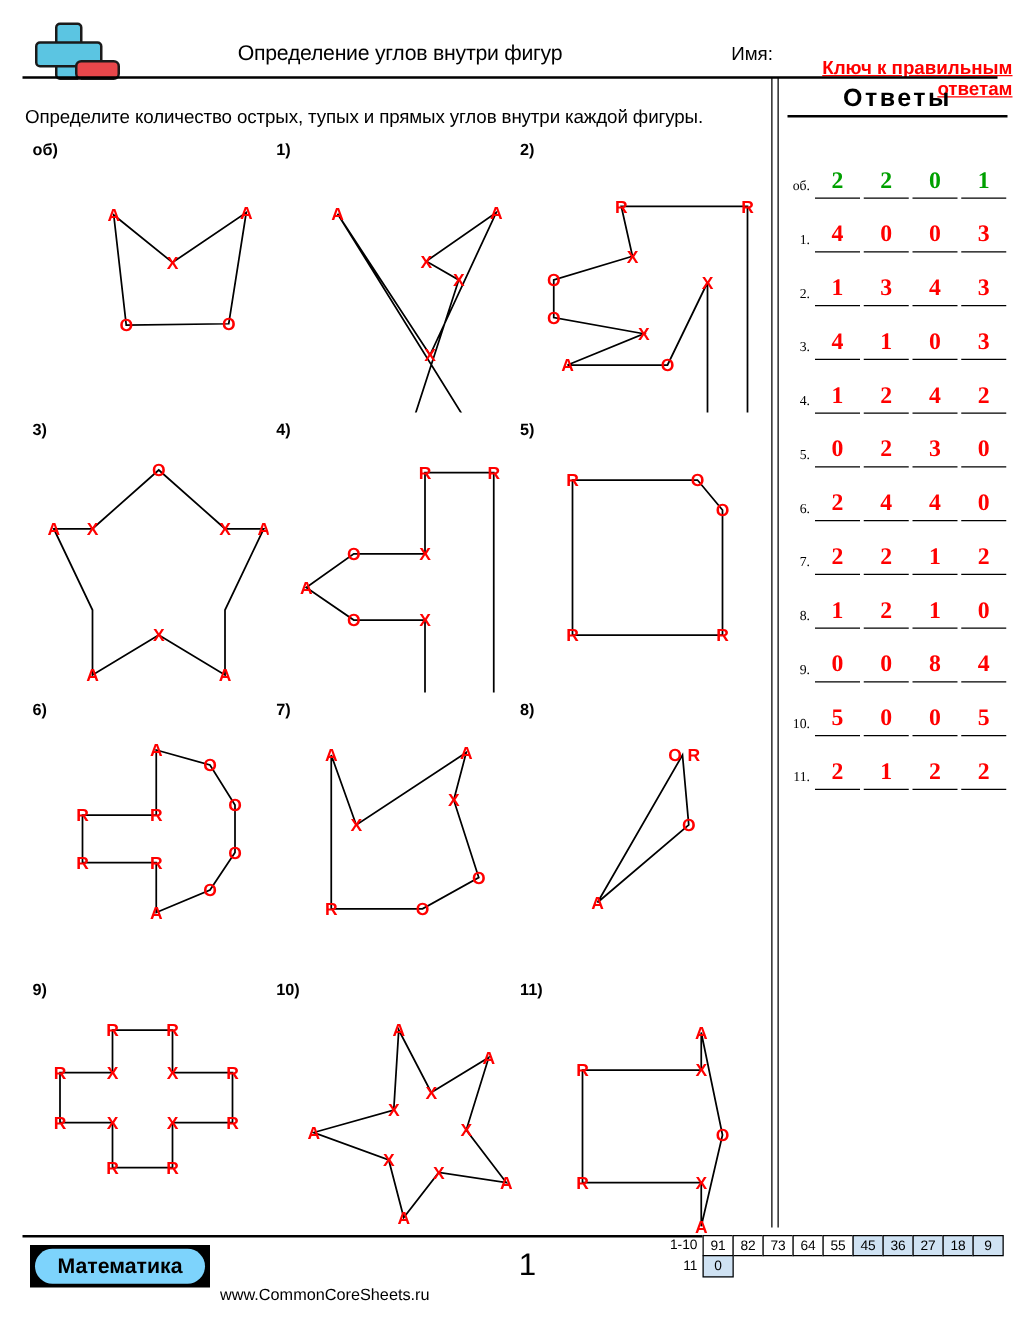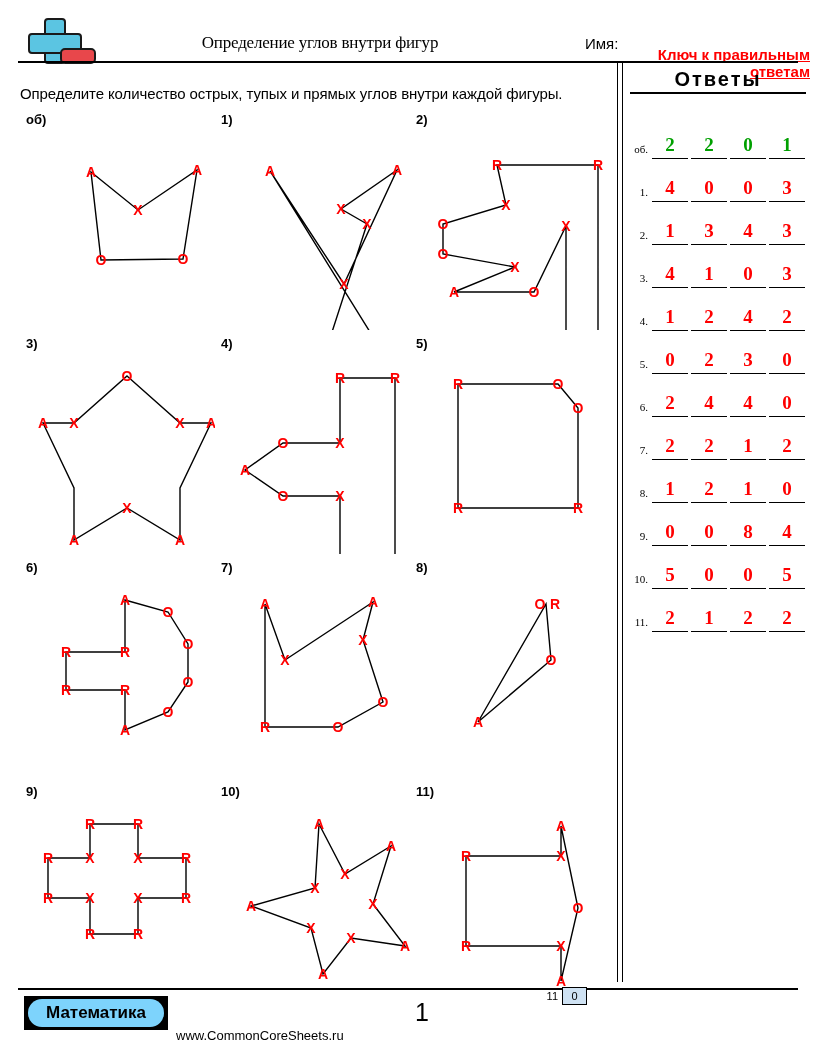--- a/index.html
+++ b/index.html
@@ -51,21 +51,20 @@
     border: 2px solid #1a1a1a;
     border-radius: 5px;
   }
   #worksheet-title {
     position: absolute;
     left: 110px; top: 33px;
     width: 420px;
     text-align: center;
     font-size: 17px;
     letter-spacing: -0.2px;
-    font-family: Liberation Serif, serif;
   }
   #name-label {
     position: absolute;
     left: 585px; top: 35px;
     font-size: 15px;
   }
   #answer-key-label {
     position: absolute;
     left: 620px; top: 46px;
     width: 190px;
@@ -570,17 +569,30 @@
     </div>
   </div>
 
 <div id="footer-rule"></div>
 <div id="brand">
   <div class="pill">Математика</div>
 </div>
 <div id="site-url">www.CommonCoreSheets.ru</div>
 <div id="page-number">1</div>
 <div id="scale">
+    <div class="scale-row">
+      <div class="scale-rowlabel">1-10</div>
+      <div class="scale-cell">91</div>
+      <div class="scale-cell">82</div>
+      <div class="scale-cell">73</div>
+      <div class="scale-cell">64</div>
+      <div class="scale-cell">55</div>
+      <div class="scale-cell hl">45</div>
+      <div class="scale-cell hl">36</div>
+      <div class="scale-cell hl">27</div>
+      <div class="scale-cell hl">18</div>
+      <div class="scale-cell hl">9</div>
+    </div>
     <div class="scale-row second">
       <div class="scale-rowlabel">11</div>
       <div class="scale-cell hl">0</div>
     </div>
   </div>
 
 </body></html>

